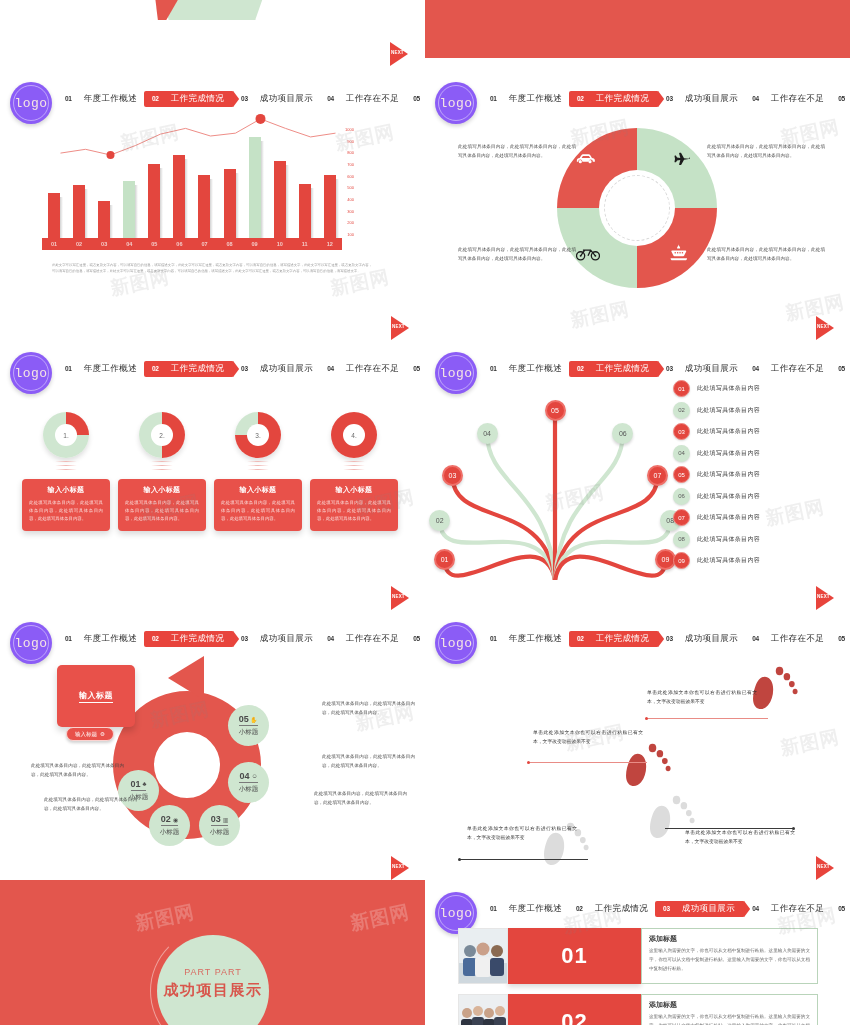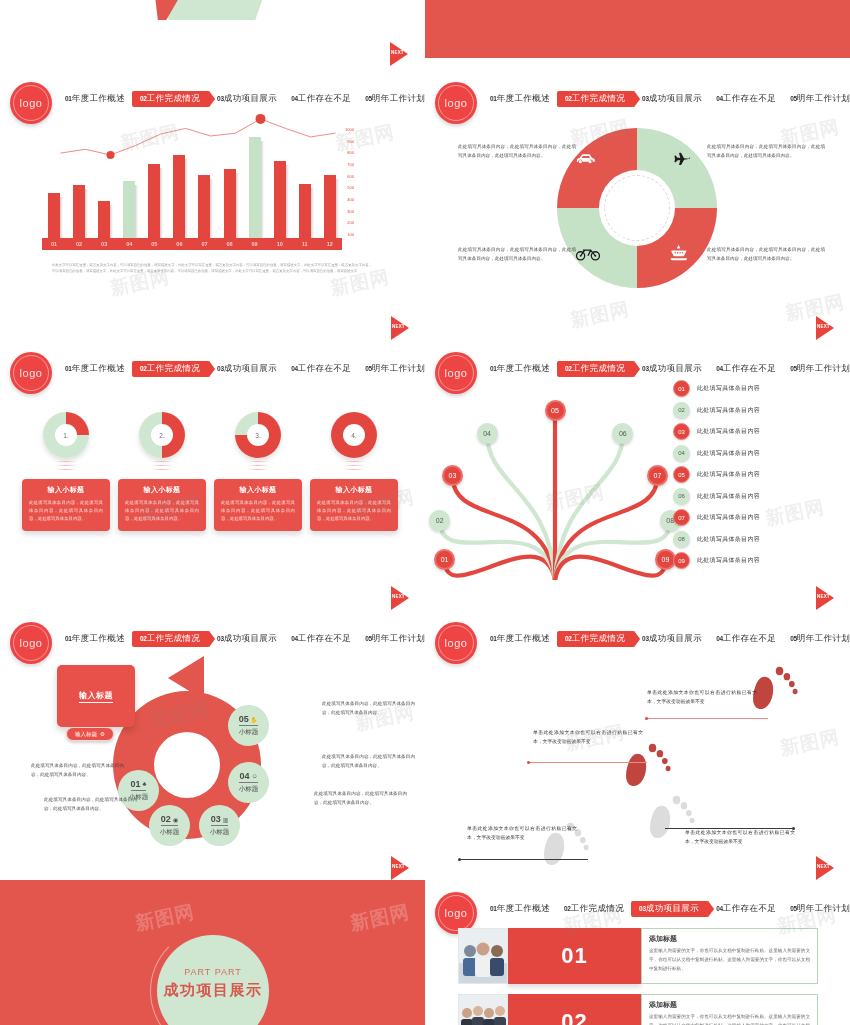--- a/index.html
+++ b/index.html
@@ -11,33 +11,33 @@
   }
   .page { position: relative; width: 850px; height: 1025px; background:#fff; }
 
   
   .slide { position: absolute; width: 425px; height: 280px; background: #fff; overflow: hidden; }
 
   
   .navbar { position: absolute; top: 12px; left: 0; width: 425px; height: 34px; }
   .logo {
     position: absolute; left: 10px; top: 0px; width: 42px; height: 42px;
-    border-radius: 50%; background: #ef4444;
+    border-radius: 50%; background: #8b5cf6;
     box-shadow: 0 2px 4px rgba(0,0,0,.18);
     display: flex; align-items: center; justify-content: center;
-    color: #f6e6e3; font-size: 11px; letter-spacing: .5px;
-    font-family: Liberation Sans, sans-serif;
+    color: #f6e6e3; font-size: 13px; letter-spacing: .5px;
+    font-family: Liberation Mono, monospace;
   }
   .logo::after{
     content:""; position:absolute; left:3px; top:3px; right:3px; bottom:3px;
     border-radius:50%; border:1px solid rgba(255,255,255,.45);
   }
   .navitems { position: absolute; left: 58px; top: 9px; right: 4px;
     display: flex; align-items: center; gap: 0px; }
-  .navitem { display: flex; align-items: baseline; gap: 0; padding: 2px 7px;
+  .navitem { display: flex; align-items: baseline; gap: 12px; padding: 2px 7px;
     white-space: nowrap; position: relative; }
   .navnum { font-size: 6.5px; font-weight: bold; color: #333; letter-spacing: -.3px;}
   .navlabel { font-size: 8.5px; color: #2b2b2b; letter-spacing: .4px; }
   .navitem.active { background: #e8443c; border-radius: 2px; padding: 2px 10px 2px 8px; }
   .navitem.active .navnum, .navitem.active .navlabel { color: #fff; }
   .navitem.active::after{
     content:""; position:absolute; right:-5px; top:0; bottom:0; width:6px;
     background:#e8443c; clip-path: polygon(0 0, 100% 50%, 0 100%);
   }
 

